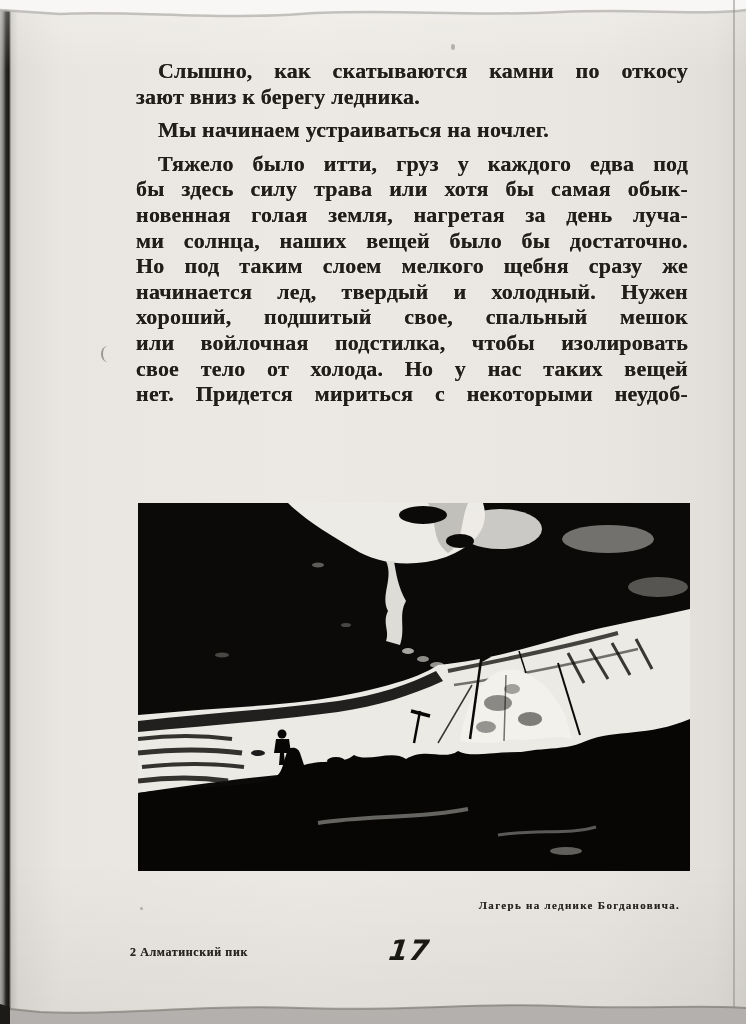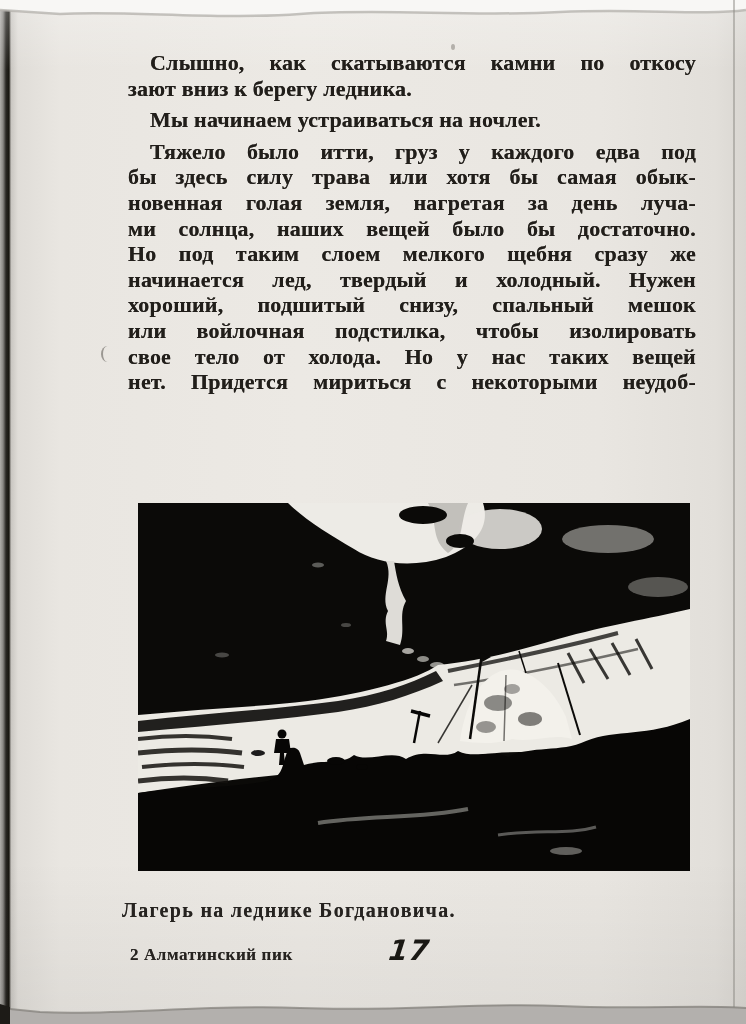--- a/index.html
+++ b/index.html
@@ -14,32 +14,32 @@
     background:linear-gradient(180deg,rgba(255,255,255,.28) 0,rgba(255,255,255,0) 70px,
       rgba(0,0,0,0) 860px,rgba(0,0,0,.05) 1024px);}
   .edge-top,.edge-bottom{position:absolute;left:0;width:746px;display:block;}
   .edge-top{top:0;}
   .edge-bottom{bottom:0;}
   .right-line{position:absolute;top:0;bottom:0;right:11px;width:2px;
     background:rgba(140,137,132,.5);}
   .text{position:absolute;left:128px;top:50px;width:568px;
     color:#211e1a;font-size:22px;font-weight:bold;line-height:25.6px;
     letter-spacing:.2px;text-shadow:0 0 .5px rgba(33,30,26,.75);}
-  .para{margin:0;}
+  .para{margin:8px;}
   .para+.para{margin-top:6px;}
   .ln{text-align:justify;text-align-last:justify;}
   .ln.first{text-indent:22px;}
   .ln.end{text-align-last:left;}
   .photo{position:absolute;left:138px;top:503px;width:552px;height:368px;}
   .photo svg{display:block;width:552px;height:368px;}
-  .caption{position:absolute;left:144px;top:899px;width:552px;text-align:left;
-    font-weight:bold;font-size:20px;letter-spacing:1.3px;color:#262320;
+  .caption{position:absolute;left:150px;top:899px;width:552px;text-align:right;
+    font-weight:bold;font-size:11px;letter-spacing:1.3px;color:#262320;
     transform:translateX(-22px);text-shadow:0 0 .5px rgba(38,35,32,.6);}
   .signature{position:absolute;left:130px;top:945px;font-weight:bold;
-    font-size:17px;letter-spacing:.6px;color:#262320;
+    font-size:12px;letter-spacing:.6px;color:#262320;
     text-shadow:0 0 .5px rgba(38,35,32,.6);}
   .pagenum{position:absolute;left:389px;top:934px;
     font-family:"DejaVu Sans",sans-serif;font-style:italic;font-weight:bold;
     font-size:28px;color:#1a1814;transform:skewX(-7deg);letter-spacing:1px;}
   .pencil-mark{position:absolute;left:101px;top:346px;width:11px;height:16px;
     border-left:2px solid rgba(90,86,80,.55);border-radius:50% 0 0 50%;}
   .speck{position:absolute;border-radius:50%;background:#6e6a64;opacity:.45;}
 </style>
 </head>
 <body>
@@ -62,21 +62,21 @@
     <div class="para">
       <div class="ln first end">Мы начинаем устраиваться на ночлег.</div>
     </div>
     <div class="para">
       <div class="ln first">Тяжело было итти, груз у каждого едва под</div>
       <div class="ln">бы здесь силу трава или хотя бы самая обык-</div>
       <div class="ln">новенная голая земля, нагретая за день луча-</div>
       <div class="ln">ми солнца, наших вещей было бы достаточно.</div>
       <div class="ln">Но под таким слоем мелкого щебня сразу же</div>
       <div class="ln">начинается лед, твердый и холодный. Нужен</div>
-      <div class="ln">хороший, подшитый снизу, спальный мешок</div>
+      <div class="ln">хороший, подшитый свое, спальный мешок</div>
       <div class="ln">или войлочная подстилка, чтобы изолировать</div>
       <div class="ln">свое тело от холода. Но у нас таких вещей</div>
       <div class="ln">нет. Придется мириться с некоторыми неудоб-</div>
     </div>
   </div>
 
   <div class="pencil-mark"></div>
   <div class="speck" style="left:451px;top:44px;width:4px;height:6px;"></div>
   <div class="speck" style="left:140px;top:907px;width:3px;height:3px;"></div>
 

